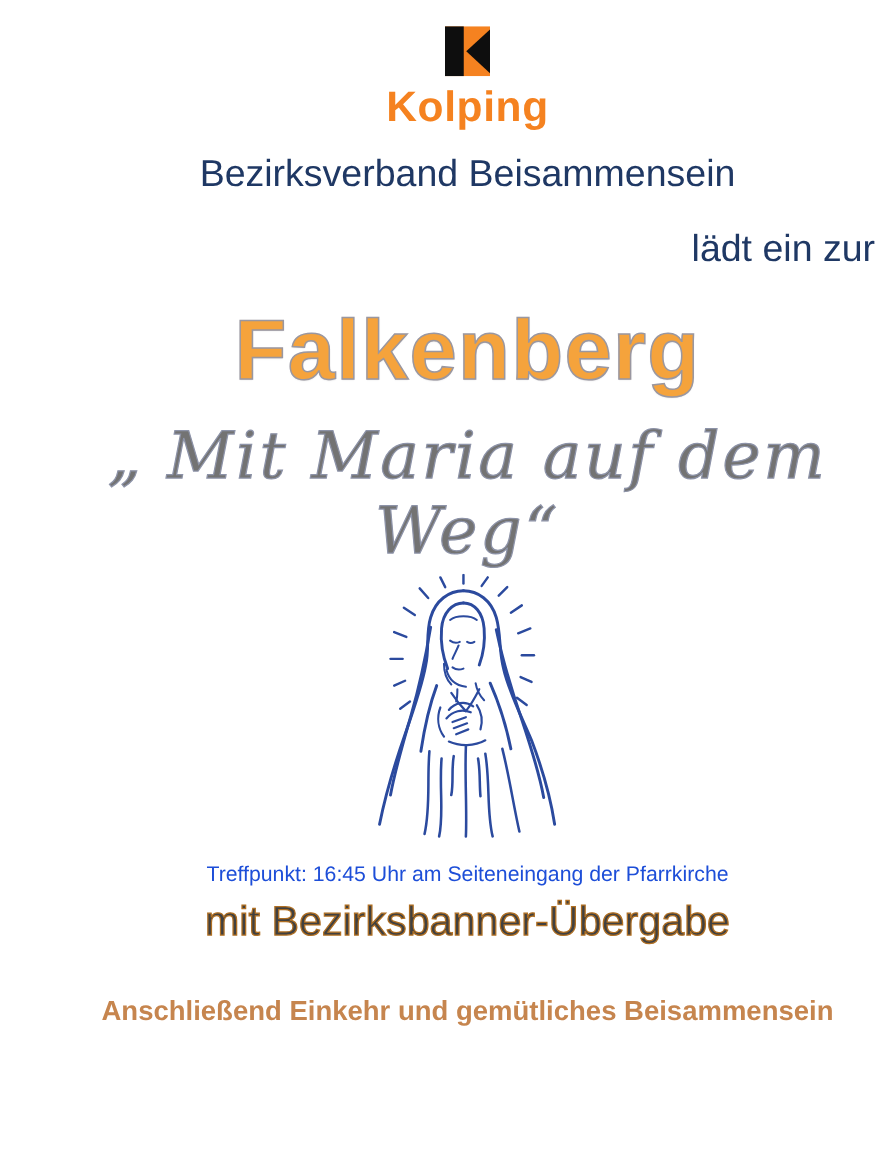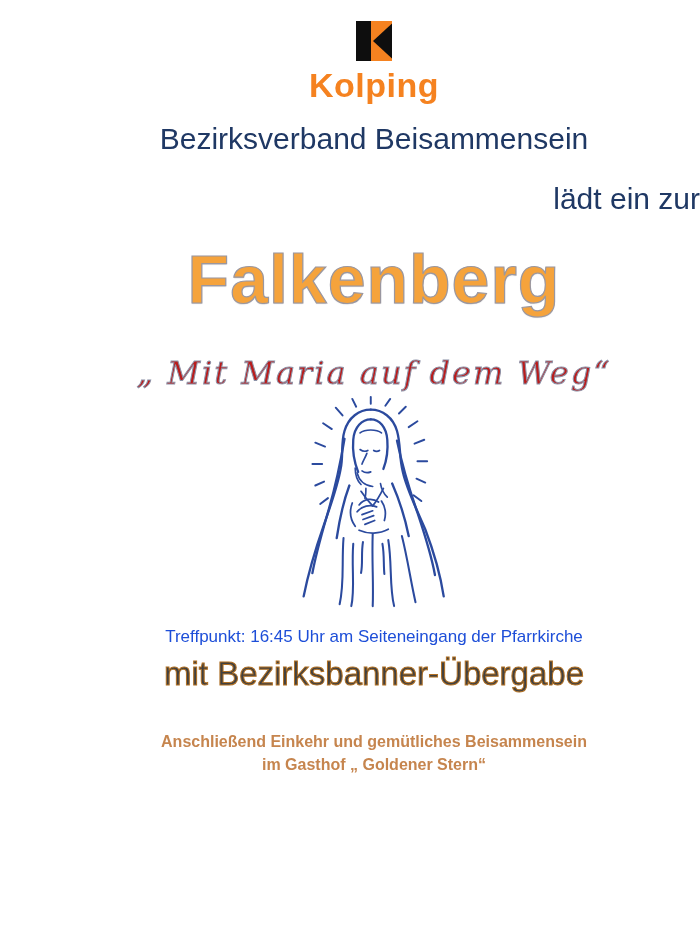--- a/index.html
+++ b/index.html
@@ -9,33 +9,33 @@
 
   .logo-mark { display:inline-block; margin-top:21px; width:36px; height:40px; }
   .brand { color:#F58220; font-size:34px; font-weight:700; letter-spacing:0.5px; margin-top:1px; }
 
   .org    { color:#1F3864; font-size:30px; margin-top:17px; }
   .invite { color:#1F3864; font-size:30px; margin-top:26px;text-align:right; }
 
   .title  { color:#F5A33C; font-size:68px; font-weight:700; margin-top:24px; letter-spacing:1px;
             -webkit-text-stroke:1.2px #9a97a0; text-shadow:0 1px 1px rgba(120,120,130,.35); }
 
-  .motto  { margin-top:36px; font-family:"DejaVu Serif", serif; font-style:italic;
-            font-size:32px; color:#b91c1c; letter-spacing:2px;
+  .motto  { margin-top:16px; font-family:"DejaVu Serif", serif; font-style:italic;
+            font-size:52px; color:#737373; letter-spacing:2px;
             -webkit-text-stroke:1px #8d93a8; }
 
   .mary-wrap { margin-top:4px; height:214px; }
   .mary-wrap svg { height:214px; width:auto; }
 
   .place-date { color:#1F3864; font-size:33px; margin-top:4px; }
   .meeting    { color:#1d4ed8; font-size:17px; margin-top:17px; }
   .banner     { color:#404040; font-size:33px; margin-top:8px;
                 -webkit-text-stroke:1px #B06F22; }
 
-  .after { margin-top:37px; color:#C6854E; font-size:16px; font-weight:700; line-height:1.45; }
+  .after { margin-top:37px; color:#C6854E; font-size:22px; font-weight:700; line-height:1.45; }
 </style>
 </head>
 <body>
 
 <div class="poster">
 
   
   <div class="logo-mark">
     <svg viewBox="0 0 36 40" width="36" height="40" aria-hidden="true">
       <rect x="0" y="0" width="36" height="40" fill="#F58220"></rect>
@@ -124,16 +124,15 @@
     </svg>
   </div>
 
 
   <div class="meeting">Treffpunkt: 16:45 Uhr am Seiteneingang der Pfarrkirche</div>
 
   <div class="banner">mit Bezirksbanner-Übergabe</div>
 
   <div class="after">
     <div>Anschließend Einkehr und gemütliches Beisammensein</div>
-    <div>im Gasthof „ Goldener Stern“</div>
   </div>
 
 </div>
 
 </body></html>

